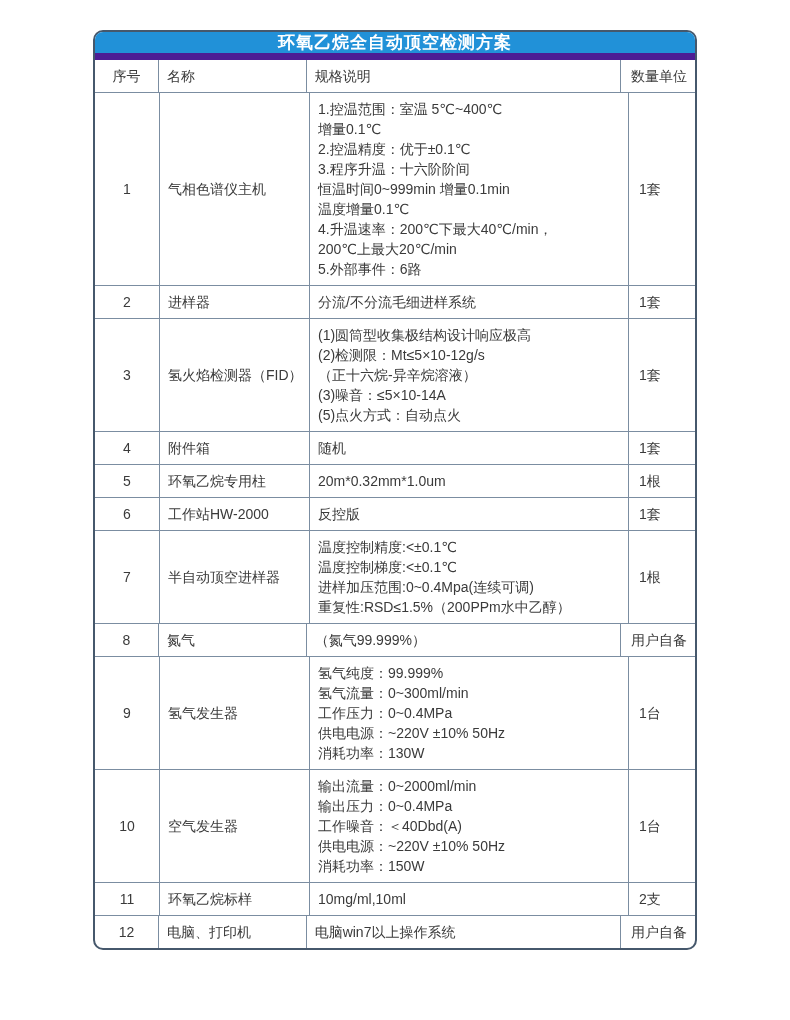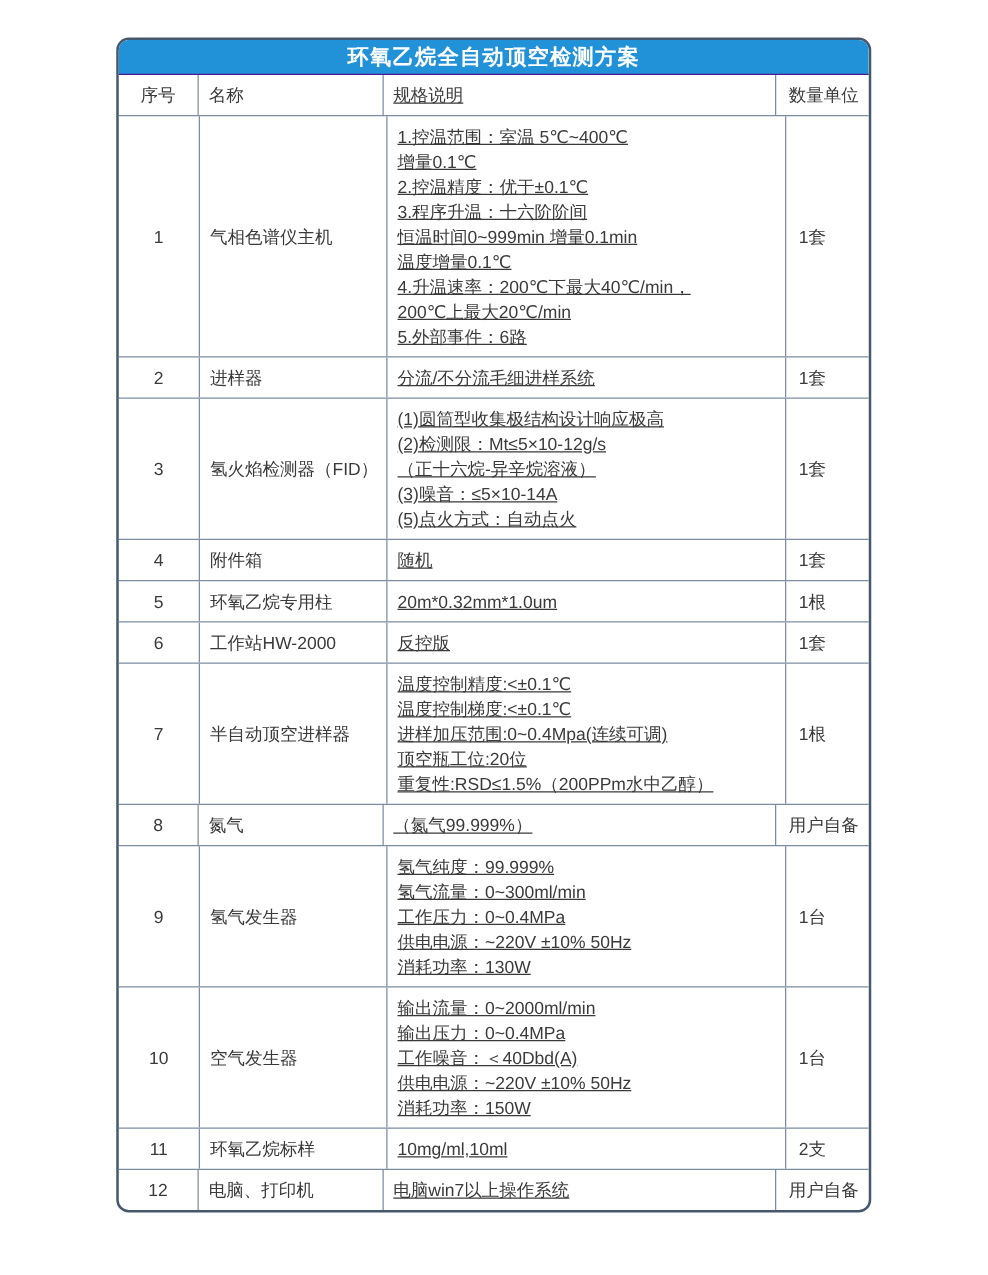--- a/index.html
+++ b/index.html
@@ -22,37 +22,37 @@
     border:2px solid var(--outer-border);
     border-radius:10px;
     overflow:hidden;
   }
   .titlebar{
     height:28px;
     background:var(--title-bar);
     color:var(--title-text);
     font-size:17px;font-weight:bold;letter-spacing:1px;
     display:flex;align-items:center;justify-content:center;
-    border-bottom:1px solid #4c1d95;
+    border-bottom:7px solid #4c1d95;
   }
   .row{
     display:flex;
     min-height:32px;
     border-top:1px solid var(--grid-line);
   }
   .row.header{border-top:none;min-height:30px;}
   .cell{
     display:flex;align-items:center;
     font-size:14px;line-height:20px;
     padding:6px 8px;
     color:var(--text);
   }
   .c-no{width:64px;justify-content:center;padding:6px 2px;}
   .c-name{width:150px;border-left:1px solid var(--grid-line);white-space:nowrap;overflow:hidden;}
-  .c-spec{width:283px;border-left:1px solid var(--grid-line);overflow:hidden;text-decoration:underline;}
+  .c-spec{width:283px;border-left:1px solid var(--grid-line);overflow:hidden;}
   .c-qty{flex:1;border-left:1px solid var(--grid-line);padding-left:10px;white-space:nowrap;margin-left:36px;}
   .spec-lines{display:block;}
   .spec-line{white-space:nowrap;}
   .header .cell{font-weight:normal;}
 </style>
 </head>
 <body>
 
 <div class="panel">
   <div class="titlebar">环氧乙烷全自动顶空检测方案</div>
@@ -143,21 +143,20 @@
   </div>
 
   <div class="row">
     <div class="cell c-no">7</div>
     <div class="cell c-name">半自动顶空进样器</div>
     <div class="cell c-spec">
       <div class="spec-lines">
               <div class="spec-line">温度控制精度:&lt;±0.1℃</div>
               <div class="spec-line">温度控制梯度:&lt;±0.1℃</div>
               <div class="spec-line">进样加压范围:0~0.4Mpa(连续可调)</div>
-              <div class="spec-line">顶空瓶工位:20位</div>
               <div class="spec-line">重复性:RSD≤1.5%（200PPm水中乙醇）</div>
             </div>
     </div>
     <div class="cell c-qty">1根</div>
   </div>
 
   <div class="row">
     <div class="cell c-no">8</div>
     <div class="cell c-name">氮气</div>
     <div class="cell c-spec">

